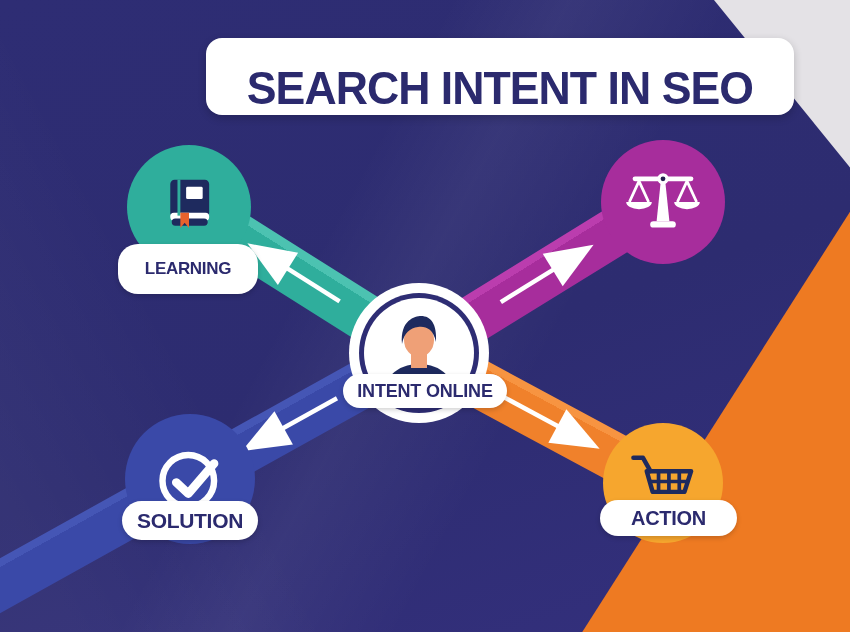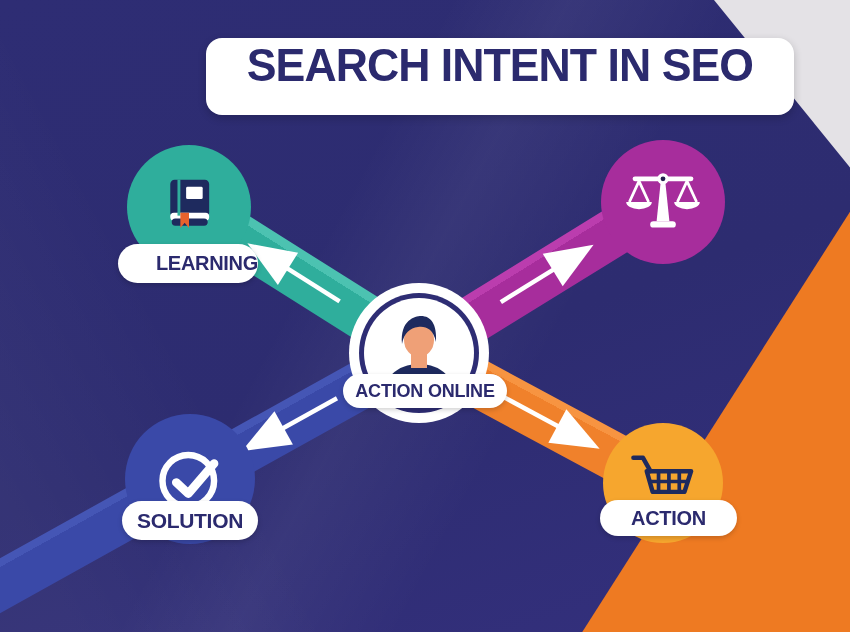--- a/index.html
+++ b/index.html
@@ -50,30 +50,30 @@
     box-shadow:0 0 0 5px #2e2d74,0 0 0 15px #ffffff;
   }
   .center-circle svg{position:absolute;left:5px;top:8px;}
   
   .pill{
     position:absolute;z-index:30;background:#ffffff;border-radius:20px;
     display:flex;align-items:center;justify-content:center;
     color:#2b2a6e;font-weight:bold;letter-spacing:-0.3px;
     box-shadow:0 2px 5px rgba(0,0,0,0.18);
   }
-  .pill-learning  {left:118px;top:244px;width:140px;height:39px;font-size:20px;justify-content:flex-end;}
+  .pill-learning  {left:118px;top:244px;width:140px;height:50px;font-size:17px;}
   .pill-comparison{left:597px;top:236px;width:140px;height:35px;font-size:19px;}
   .pill-solution  {left:122px;top:501px;width:136px;height:39px;font-size:21px;}
   .pill-action    {left:600px;top:500px;width:137px;height:36px;font-size:20px;}
   .pill-center    {left:343px;top:374px;width:164px;height:34px;font-size:18px;letter-spacing:-0.2px;}
   
   .title-box{
     position:absolute;left:206px;top:38px;width:588px;height:77px;z-index:40;
     background:#ffffff;border-radius:16px;
-    display:flex;align-items:flex-start;justify-content:center;
+    display:flex;align-items:flex-end;justify-content:center;
     box-shadow:0 3px 8px rgba(0,0,0,0.2);
   }
   .title-text{
     color:#2b2a6e;font-weight:bold;font-size:46px;letter-spacing:-1px;
     transform:scaleX(0.97);white-space:nowrap;
   }
 </style>
 </head>
 <body>
 
@@ -163,20 +163,20 @@
   <div class="pill pill-learning">
     <span>LEARNING</span>
   </div>
   <div class="pill pill-action">
     <span>ACTION</span>
   </div>
   <div class="pill pill-solution">
     <span>SOLUTION</span>
   </div>
   <div class="pill pill-center">
-    <span>ACTION ONLINE</span>
+    <span>INTENT ONLINE</span>
   </div>
 
   <div class="title-box">
     <div class="title-text">SEARCH INTENT IN SEO</div>
   </div>
 
 </div>
 
 </body></html>

